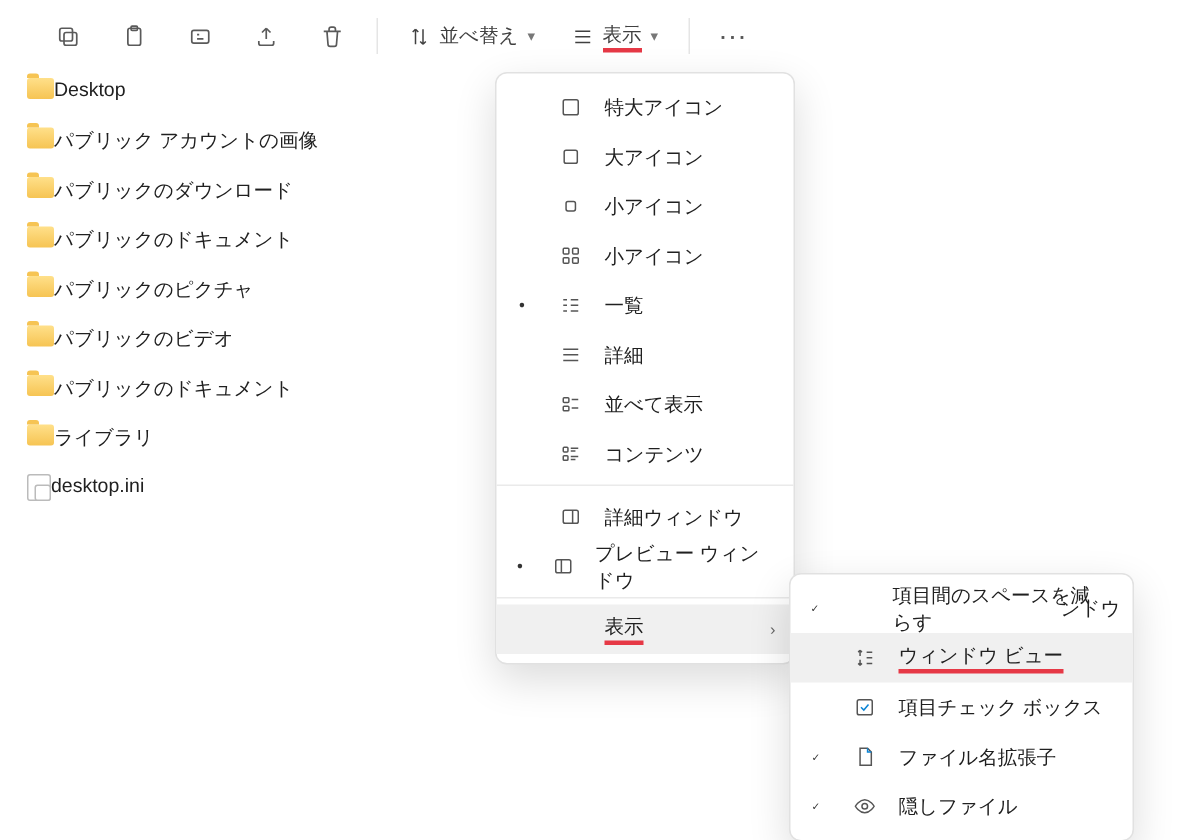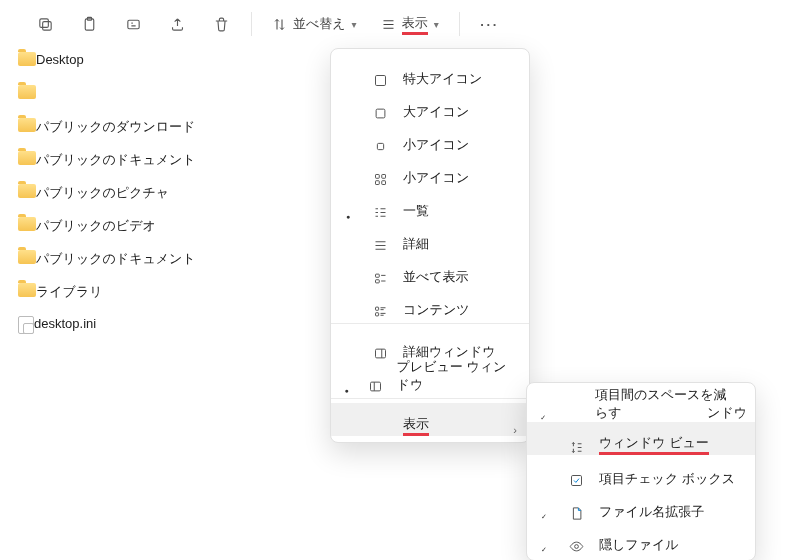--- a/index.html
+++ b/index.html
@@ -13,21 +13,21 @@
 .chev { font-size: 10px; color: #777; }
 
 .files { padding: 4px 12px; }
 .file-row { display: flex; align-items: flex-start; height: 33px; padding: 0 6px; }
 .folder { width: 18px; height: 14px; background: linear-gradient(#ffe08a,#f6c453); border-radius: 2px; position: relative; }
 .folder::before { content:""; position:absolute; top:-3px; left:0; width:8px; height:3px; background:#f6c453; border-radius:2px 2px 0 0; }
 .ini-ico { width: 16px; height: 18px; border:1px solid #bbb; border-radius:2px; position:relative; }
 .ini-ico::after { content:""; position:absolute; right:-1px; bottom:-1px; width:9px; height:9px; background:#fff; border:1px solid #bbb; border-radius:2px; }
 
 .menu { position: absolute; background:#fff; border:1px solid #e1e1e1; border-radius:8px; box-shadow:0 10px 28px rgba(0,0,0,.14); padding:6px 0; }
-.mi { display:flex; align-items:flex-end; height:33px; padding:0 16px 0 8px; gap:10px; position:relative; }
+.mi { display:flex; align-items:center; height:33px; padding:0 16px 0 8px; gap:10px; position:relative; }
 .mi .dot { width:18px; text-align:center; color:#333; font-size:7px; }
 .mi .ico { width:26px; display:flex; justify-content:center; color:#555; }
 .mi.sel { background:#f0f0f0; }
 .mi .arrow { position:absolute; right:12px; font-size:11px; color:#666; }
 .hr { height:1px; background:#eaeaea; margin:4px 0; }
 .under2 { border-bottom:3px solid #e63946; display:inline-block; }
 
 .menu1 { top:48px; left:330px; width:200px; }
 .menu2 { top:382px; left:526px; width:230px; }
 
@@ -84,20 +84,21 @@
   <div class="btn" style="font-weight:bold;letter-spacing:2px;color:#555;">···</div>
 </div>
 
 <div class="files">
   <div class="file-row">
       <span class="folder"></span>
       <span>Desktop</span>
     </div>
   <div class="file-row">
       <span class="folder"></span>
+      <span>パブリック アカウントの画像</span>
     </div>
   <div class="file-row">
       <span class="folder"></span>
       <span>パブリックのダウンロード</span>
     </div>
   <div class="file-row">
       <span class="folder"></span>
       <span>パブリックのドキュメント</span>
     </div>
   <div class="file-row">

